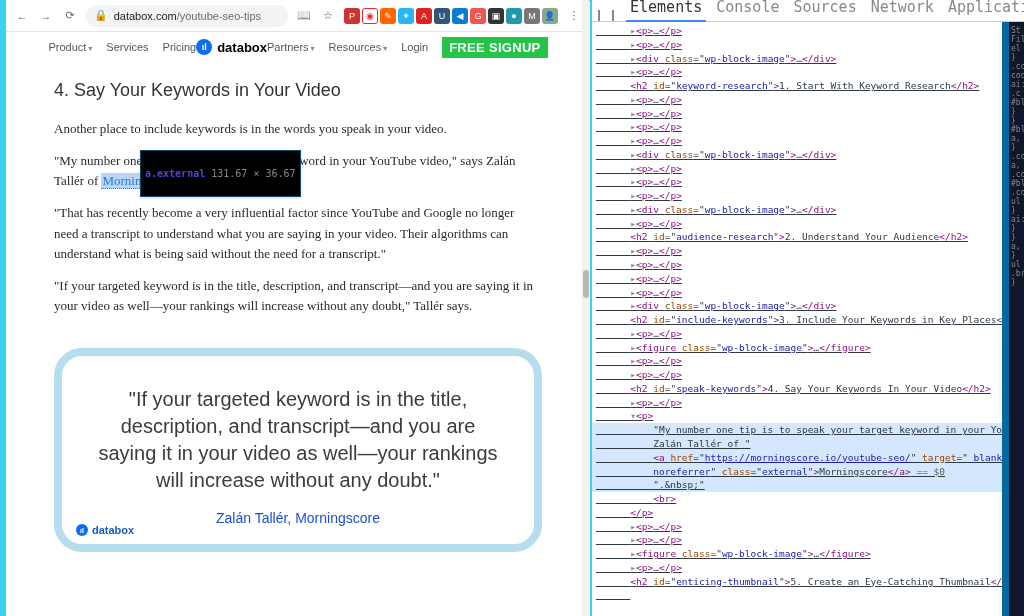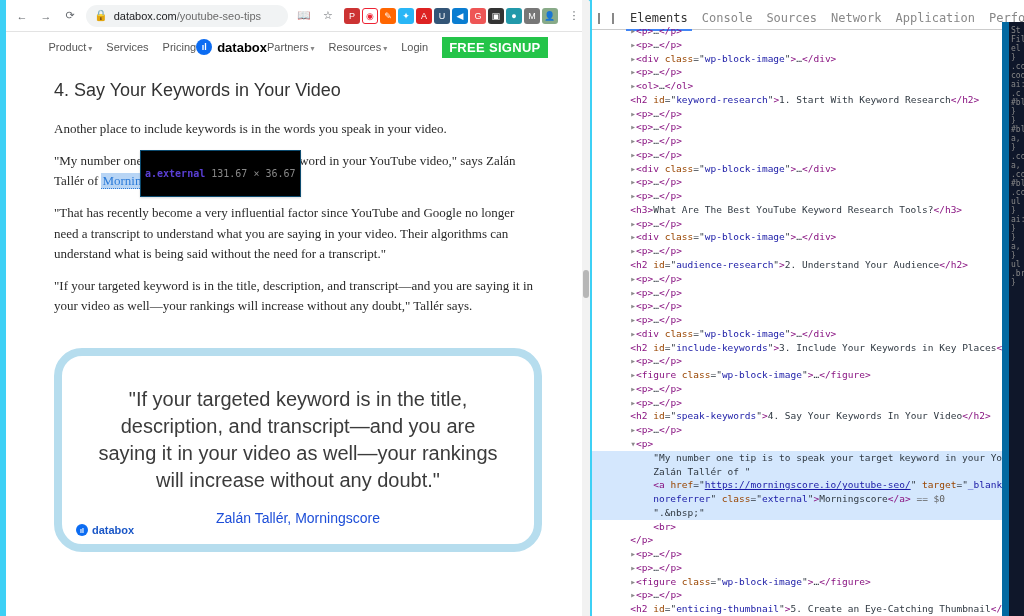--- a/index.html
+++ b/index.html
@@ -25,26 +25,26 @@
 .tooltip .sel { color: #5a3fd4; font-weight: bold; }
 .tooltip .dim { color: #888; }
 .quote-card { margin: 32px 0 0 0; border: 8px solid #b6ddee; border-radius: 28px; padding: 30px 30px 18px; position: relative; }
 .quote-card .q { font-size: 20px; line-height: 1.35; text-align: center; color: #3b3b3b; font-family: "Segoe UI", Arial, sans-serif; font-weight: 500; }
 .quote-card .attr { text-align: center; font-size: 14px; color: #1d4ed8; margin-top: 16px; }
 .quote-logo { position: absolute; left: 14px; bottom: 8px; display: flex; align-items: center; gap: 4px; font-size: 11px; color: #1a57c7; font-weight: 600; }
 .vscroll { position: absolute; right: 0; top: 0; bottom: 0; width: 8px; background: #f2f2f2; }
 .vscroll-thumb { position: absolute; right: 1px; top: 270px; width: 6px; height: 28px; background: #b7b7b7; border-radius: 3px; }
 
 .devtools { position: absolute; left: 592px; right: 0; top: 0; bottom: 0; background: #fff; font-family: Menlo, Consolas, monospace; font-size: 10px; color: #303942; overflow: hidden; }
-.dt-tabs { height: 22px; border-bottom: 1px solid #ccc; display: flex; align-items: center; gap: 10px; padding: 0 6px; font-size: 12px; color: #888; margin-top: 8px; }
+.dt-tabs { height: 22px; border-bottom: 1px solid #ccc; display: flex; align-items: flex-end; gap: 10px; padding: 0 6px; font-size: 15px; color: #888; }
 .dt-tabs .tab { padding: 3px 4px 4px; }
 .dt-tabs .tab.active { color: #333; border-bottom: 2px solid #4285f4; margin-bottom: -1px; }
 .dt-tabs .sq { width: 11px; height: 11px; border: 1px solid #888; margin-right: 2px; }
 .dt-body { position: absolute; top: 22px; bottom: 0; left: 0; right: 0; display: flex; }
-.dt-dom { flex: 1; overflow: hidden; padding: 2px 0; font-size: 9.5px; line-height: 1.45; }
+.dt-dom { flex: 1; overflow: hidden; padding: 2px 0; font-size: 9.5px; line-height: 1.45; text-decoration: underline; }
 .dt-side { width: 22px; background: #0f172a; border-left: 7px solid #0369a1; font-size: 8px; color: #888; padding: 4px 2px; }
 .dom-line { white-space: pre; padding: 0 4px; }
 .dom-line.hl { background: #d4e7fd; }
 .t { color: #881280; }
 .a { color: #994500; }
 .v { color: #1a1aa6; }
 .tx { color: #303942; }
 .arr { color: #888; }
 .eq { color: #606060; }
 </style>
@@ -140,30 +140,28 @@
           <div class="tab">Performance</div>
           <div class="tab">Lighthouse</div>
         </div>
   </div>
   <div class="dt-body">
     <div class="dt-dom" id="dt-dom">
           <div class="dom-line">      <span class="arr">▸</span><span class="t">&lt;p&gt;</span><span class="tx">…</span><span class="t">&lt;/p&gt;</span></div>
           <div class="dom-line">      <span class="arr">▸</span><span class="t">&lt;p&gt;</span><span class="tx">…</span><span class="t">&lt;/p&gt;</span></div>
           <div class="dom-line">      <span class="arr">▸</span><span class="t">&lt;div </span><span class="a">class</span>="<span class="v">wp-block-image</span>"<span class="t">&gt;</span><span class="tx">…</span><span class="t">&lt;/div&gt;</span></div>
           <div class="dom-line">      <span class="arr">▸</span><span class="t">&lt;p&gt;</span><span class="tx">…</span><span class="t">&lt;/p&gt;</span></div>
-          <div class="dom-line">      <span class="arr">▸</span><span class="t">&lt;ol&gt;</span><span class="tx">…</span><span class="t">&lt;/ol&gt;</span></div>
           <div class="dom-line">      <span class="t">&lt;h2 </span><span class="a">id</span>="<span class="v">keyword-research</span>"<span class="t">&gt;</span><span class="tx">1. Start With Keyword Research</span><span class="t">&lt;/h2&gt;</span></div>
           <div class="dom-line">      <span class="arr">▸</span><span class="t">&lt;p&gt;</span><span class="tx">…</span><span class="t">&lt;/p&gt;</span></div>
           <div class="dom-line">      <span class="arr">▸</span><span class="t">&lt;p&gt;</span><span class="tx">…</span><span class="t">&lt;/p&gt;</span></div>
           <div class="dom-line">      <span class="arr">▸</span><span class="t">&lt;p&gt;</span><span class="tx">…</span><span class="t">&lt;/p&gt;</span></div>
           <div class="dom-line">      <span class="arr">▸</span><span class="t">&lt;p&gt;</span><span class="tx">…</span><span class="t">&lt;/p&gt;</span></div>
           <div class="dom-line">      <span class="arr">▸</span><span class="t">&lt;div </span><span class="a">class</span>="<span class="v">wp-block-image</span>"<span class="t">&gt;</span><span class="tx">…</span><span class="t">&lt;/div&gt;</span></div>
           <div class="dom-line">      <span class="arr">▸</span><span class="t">&lt;p&gt;</span><span class="tx">…</span><span class="t">&lt;/p&gt;</span></div>
           <div class="dom-line">      <span class="arr">▸</span><span class="t">&lt;p&gt;</span><span class="tx">…</span><span class="t">&lt;/p&gt;</span></div>
-          <div class="dom-line">      <span class="t">&lt;h3&gt;</span><span class="tx">What Are The Best YouTube Keyword Research Tools?</span><span class="t">&lt;/h3&gt;</span></div>
           <div class="dom-line">      <span class="arr">▸</span><span class="t">&lt;p&gt;</span><span class="tx">…</span><span class="t">&lt;/p&gt;</span></div>
           <div class="dom-line">      <span class="arr">▸</span><span class="t">&lt;div </span><span class="a">class</span>="<span class="v">wp-block-image</span>"<span class="t">&gt;</span><span class="tx">…</span><span class="t">&lt;/div&gt;</span></div>
           <div class="dom-line">      <span class="arr">▸</span><span class="t">&lt;p&gt;</span><span class="tx">…</span><span class="t">&lt;/p&gt;</span></div>
           <div class="dom-line">      <span class="t">&lt;h2 </span><span class="a">id</span>="<span class="v">audience-research</span>"<span class="t">&gt;</span><span class="tx">2. Understand Your Audience</span><span class="t">&lt;/h2&gt;</span></div>
           <div class="dom-line">      <span class="arr">▸</span><span class="t">&lt;p&gt;</span><span class="tx">…</span><span class="t">&lt;/p&gt;</span></div>
           <div class="dom-line">      <span class="arr">▸</span><span class="t">&lt;p&gt;</span><span class="tx">…</span><span class="t">&lt;/p&gt;</span></div>
           <div class="dom-line">      <span class="arr">▸</span><span class="t">&lt;p&gt;</span><span class="tx">…</span><span class="t">&lt;/p&gt;</span></div>
           <div class="dom-line">      <span class="arr">▸</span><span class="t">&lt;p&gt;</span><span class="tx">…</span><span class="t">&lt;/p&gt;</span></div>
           <div class="dom-line">      <span class="arr">▸</span><span class="t">&lt;div </span><span class="a">class</span>="<span class="v">wp-block-image</span>"<span class="t">&gt;</span><span class="tx">…</span><span class="t">&lt;/div&gt;</span></div>
           <div class="dom-line">      <span class="t">&lt;h2 </span><span class="a">id</span>="<span class="v">include-keywords</span>"<span class="t">&gt;</span><span class="tx">3. Include Your Keywords in Key Places</span><span class="t">&lt;/h2&gt;</span></div>

